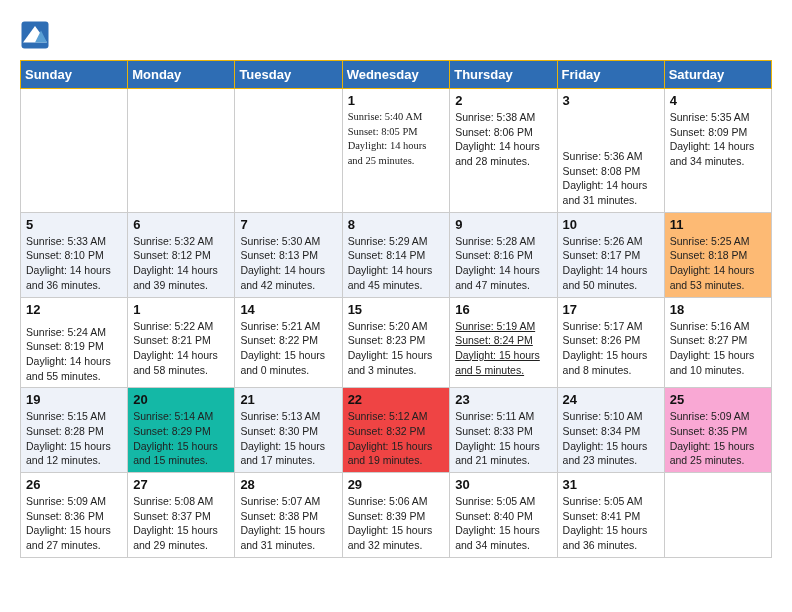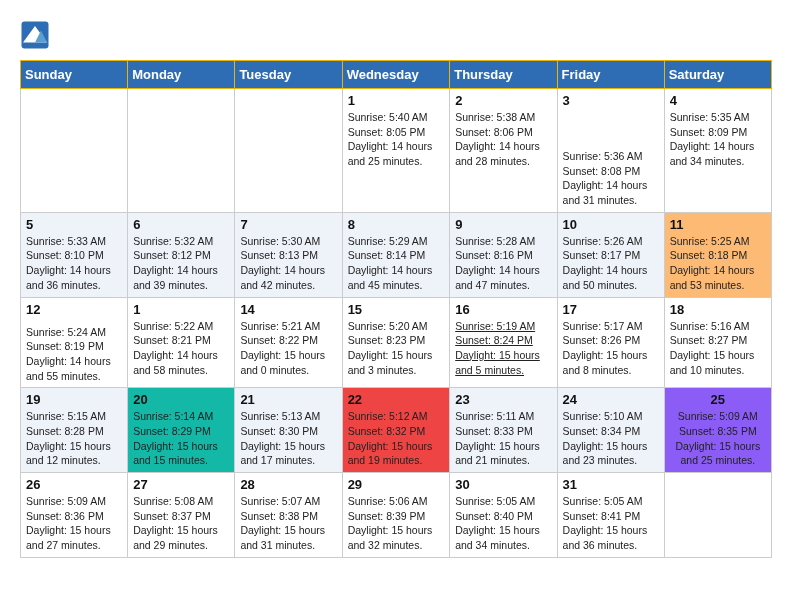--- a/index.html
+++ b/index.html
@@ -116,21 +116,21 @@
         <th>Saturday</th>
       </tr>
   </thead>
   <tbody id="calendar-body">
   <tr>
         <td class="empty"></td>
         <td class="empty"></td>
         <td class="empty"></td>
         <td>
           <span class="day-num">1</span>
-          <div class="day-info" style="white-space: pre-line;">Sunrise: 5:40 AM
+          <div class="day-info" style="white-space: pre-line; font-family: Liberation Serif, serif;">Sunrise: 5:40 AM
 Sunset: 8:05 PM
 Daylight: 14 hours
 and 25 minutes.</div>
         </td>
         <td>
           <span class="day-num">2</span>
           <div class="day-info" style="white-space: pre-line;">Sunrise: 5:38 AM
 Sunset: 8:06 PM
 Daylight: 14 hours
 and 28 minutes.</div>
@@ -288,21 +288,21 @@
 Daylight: 15 hours
 and 21 minutes.</div>
         </td>
         <td style="background: rgb(238, 242, 249);">
           <span class="day-num">24</span>
           <div class="day-info" style="white-space: pre-line;">Sunrise: 5:10 AM
 Sunset: 8:34 PM
 Daylight: 15 hours
 and 23 minutes.</div>
         </td>
-        <td style="background: #8b5cf6; text-align: center;">
+        <td style="background: #f9a8d4;">
           <span class="day-num">25</span>
           <div class="day-info" style="white-space: pre-line;">Sunrise: 5:09 AM
 Sunset: 8:35 PM
 Daylight: 15 hours
 and 25 minutes.</div>
         </td>
       </tr>
       <tr>
         <td>
           <span class="day-num">26</span>

